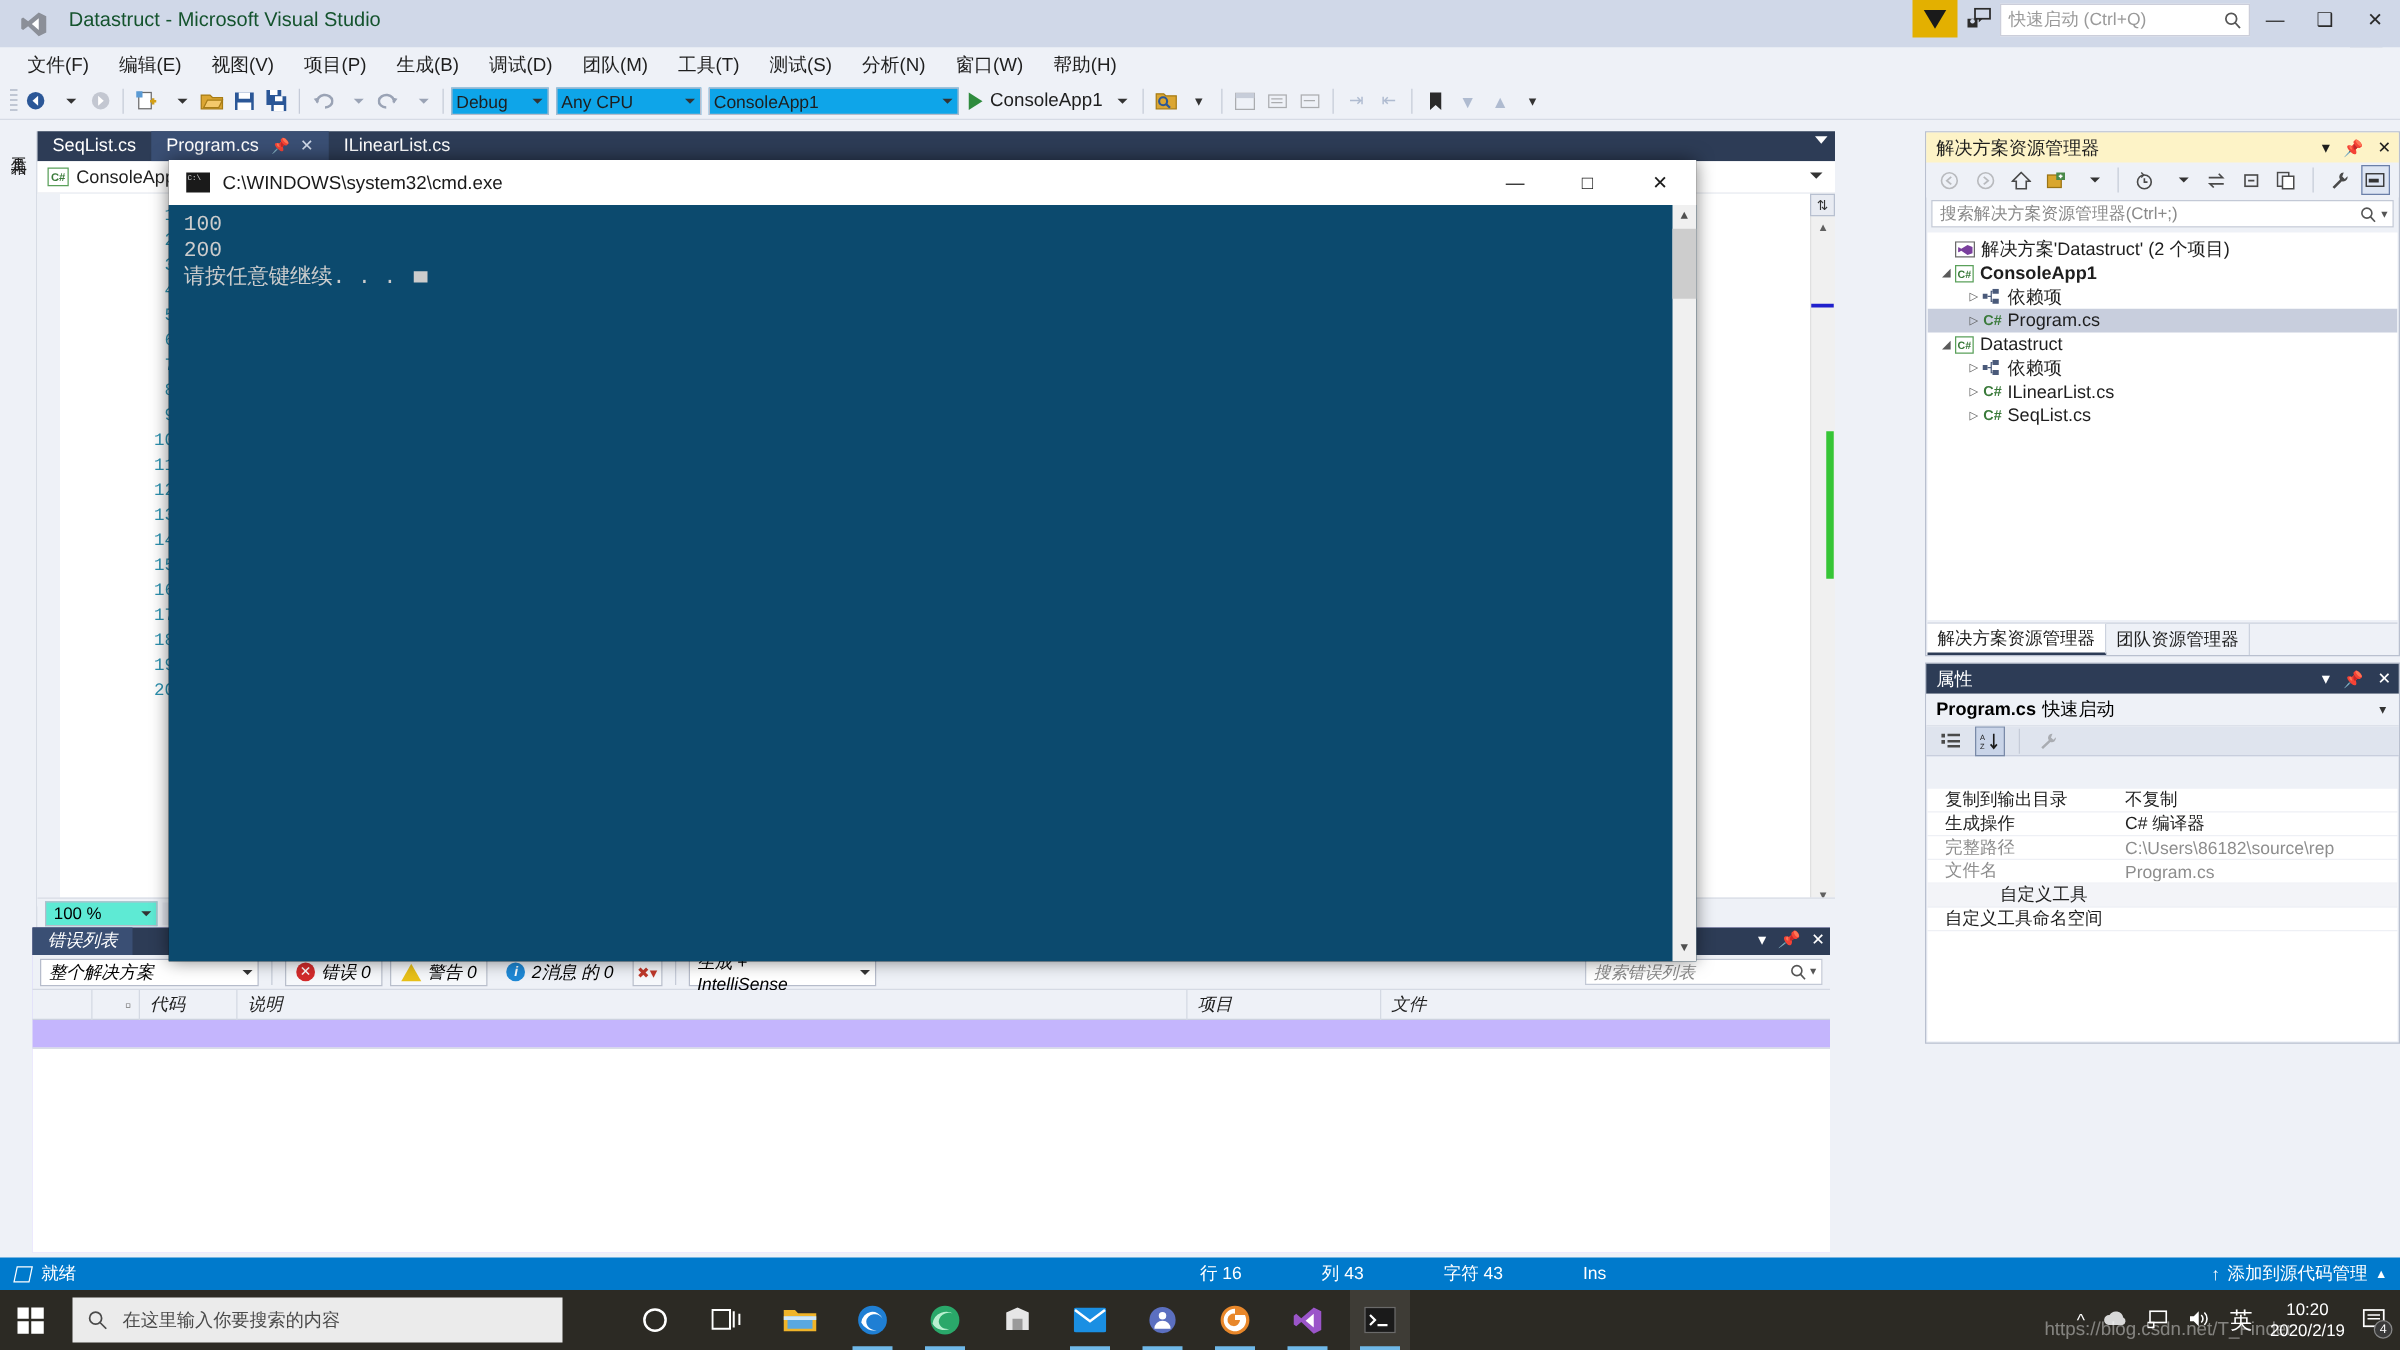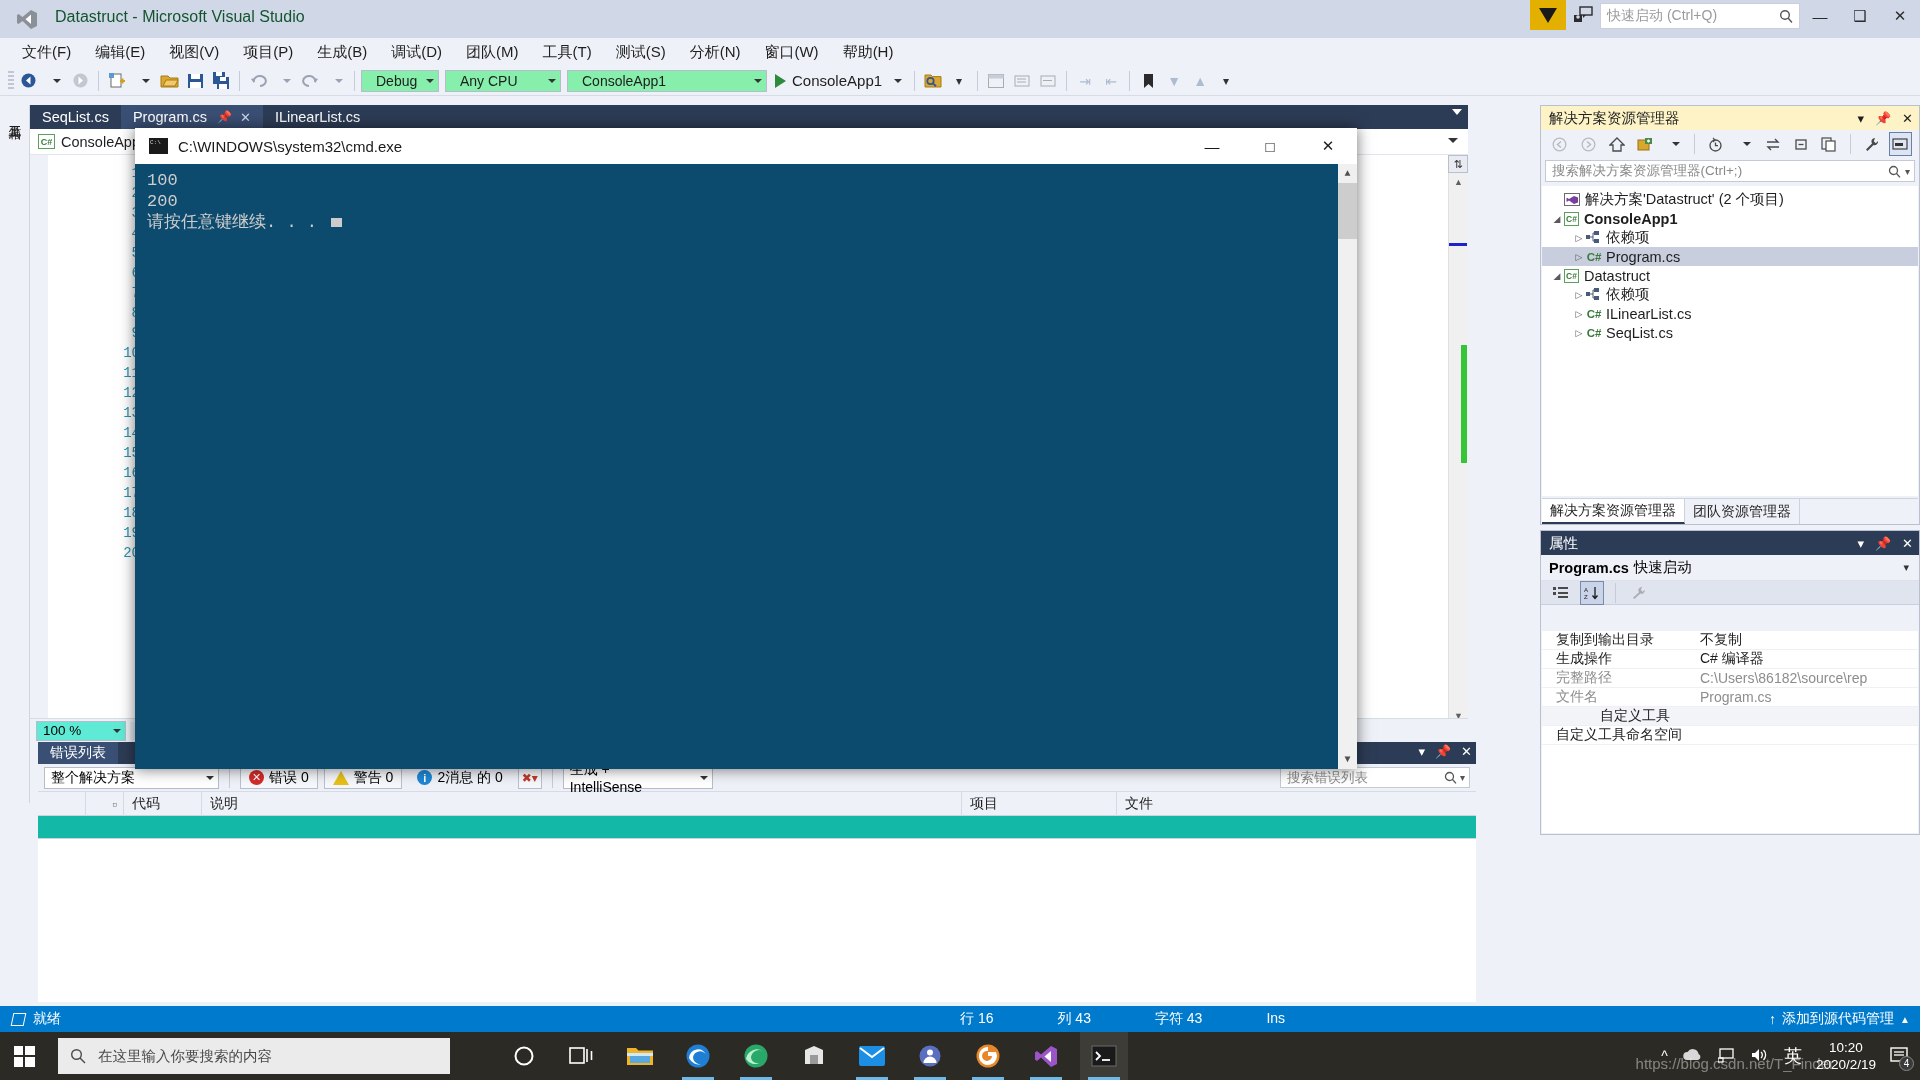--- a/index.html
+++ b/index.html
@@ -32,21 +32,21 @@
   .acct { position:absolute; right:14px; top:38px; width:26px;height:26px;background:#b9c2d4; }
 
   
   .menubar { position:relative; height:28px; background:#eef1f7; padding-left:10px; display:flex; align-items:center; }
   .menuitem { padding:3px 12px; font-size:15px; color:#1e1e1e; }
 
   
   .toolbar { position:relative; height:30px; background:#eef1f7; display:flex; align-items:center; gap:2px; padding-left:8px; border-bottom:1px solid #d6dbe5; }
   .tbtn { width:24px;height:24px; display:flex; align-items:center; justify-content:center; color:#3c5a8a; font-size:14px;}
   .tsep { width:1px;height:20px;background:#c5cbd8;margin:0 4px; }
-  .combo { height:22px; background:#86efac; border:1px solid #b6bccb; display:flex; align-items:center; padding:0 4px 0 14px; font-size:14px; color:#1e1e1e;justify-content:center; }
+  .combo { height:22px; background:#0ea5e9; border:1px solid #b6bccb; display:flex; align-items:center; padding:0 4px 0 3px; font-size:14px; color:#1e1e1e;justify-content:center; }
   .combo .cap { flex:1; }
   .caret { width:0;height:0;border-left:4px solid transparent;border-right:4px solid transparent;border-top:4px solid #333; margin-left:6px;}
   .run-btn { display:flex; align-items:center; gap:6px; padding:0 6px; font-size:15px; color:#1e1e1e; }
   .play { width:0;height:0;border-top:7px solid transparent;border-bottom:7px solid transparent;border-left:11px solid #2e8b3d; }
   .grip { width:6px; height:20px; background:
      repeating-linear-gradient(to bottom, #b4bccb 0 2px, transparent 2px 4px); opacity:.8; }
 
   
   .vstrip { position:absolute; left:0; top:105px; width:30px; height:698px; background:#eef1f7; border-right:1px solid #d0d5e0; }
   .vstrip span { display:block; writing-mode:vertical-rl; font-size:13px; color:#1e1e1e; margin:10px auto 0; letter-spacing:1px;}
@@ -79,21 +79,21 @@
   .es-mark-blue { position:absolute; right:1px; top:88px; width:18px; height:3px; background:#2020cc;}
   .es-mark-green { position:absolute; right:1px; top:190px; width:6px; height:118px; background:#36c536;}
   .split-btn { position:absolute; right:0px; top:0px; width:20px; height:18px; background:#e8ebf2; border:1px solid #b8c0d0; display:flex; align-items:center; justify-content:center; font-size:11px; color:#333;}
 
   
   .zoombar { position:absolute; left:30px; top:718px; width:1438px; height:24px; background:#eef1f7; display:flex; align-items:center; padding-left:6px; border-top:1px solid #d7dbe5;}
   .zoom-combo { width:90px; height:20px; background:#5eead4; border:1px solid #b6bccb; display:flex; align-items:center; padding:0 4px 0 6px; font-size:13.5px;}
   .hsb-left { width:18px;height:18px;display:flex;align-items:center;justify-content:center;font-size:9px;color:#777;background:#e4e7ef;margin-left:4px;}
 
   
-  .errlist { position:absolute; left:38px; top:742px; width:1438px; height:260px; background:#14b8a6; }
+  .errlist { position:absolute; left:26px; top:742px; width:1438px; height:260px; background:#c4b5fd;font-style:italic; }
   .el-tabrow { position:relative; height:22px; background:#2d3c56; }
   .el-tab { display:inline-flex; align-items:center; height:22px; padding:0 12px; font-size:14px; color:#ffffff; background:#3a4f74;}
   .el-win-btns { position:absolute; right:4px; top:2px; display:flex; gap:10px; color:#fff; font-size:13px; }
   .el-toolbar { position:relative; height:28px; background:#eef1f7; display:flex; align-items:center; gap:6px; padding:0 6px; border-bottom:1px solid #d5dae4;}
   .el-combo { width:175px;height:22px; background:#fff; border:1px solid #b6bccb; display:flex; align-items:center; padding:0 4px 0 6px; font-size:14px;gap:24px;}
   .el-pill { display:flex; align-items:center; gap:5px; height:22px; padding:0 8px; font-size:14px; border:1px solid transparent;}
   .el-pill.framed { border:1px solid #b9bfcc; background:#f6f8fb;}
   .ico-err { width:15px;height:15px;border-radius:50%;background:#d32b2b; color:#fff; font-size:11px; display:flex;align-items:center;justify-content:center; font-weight:bold;}
   .ico-warn { width:0;height:0;border-left:8px solid transparent;border-right:8px solid transparent;border-bottom:14px solid #e8c018; position:relative;}
   .ico-info { width:15px;height:15px;border-radius:50%;background:#1e88d5;color:#fff;font-size:11px;display:flex;align-items:center;justify-content:center;font-weight:bold;}

